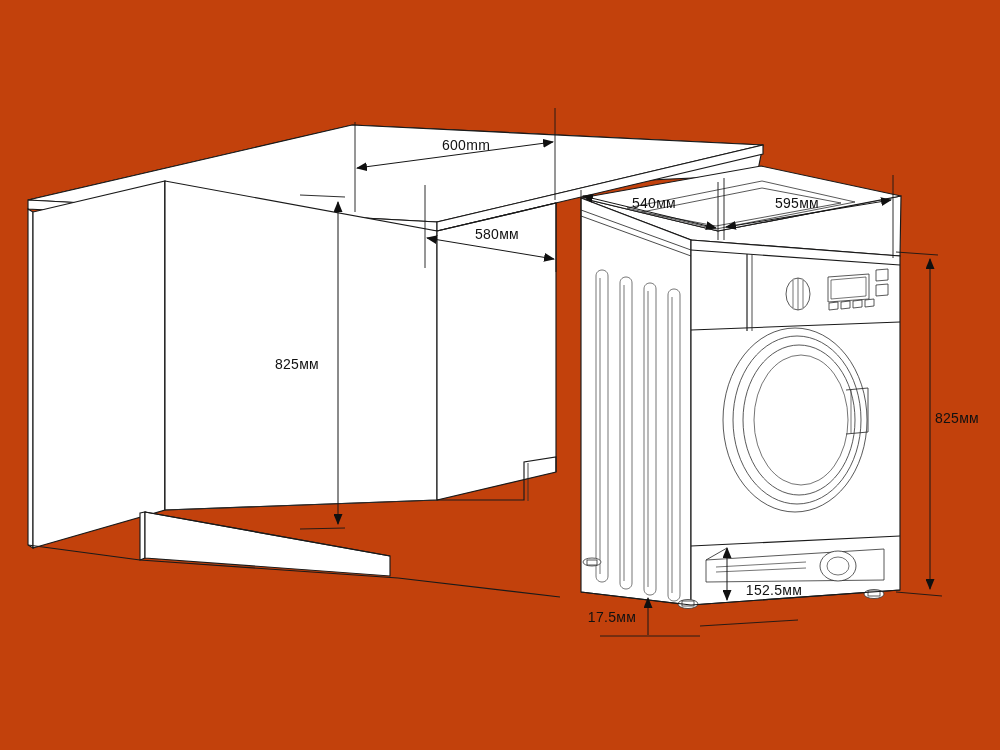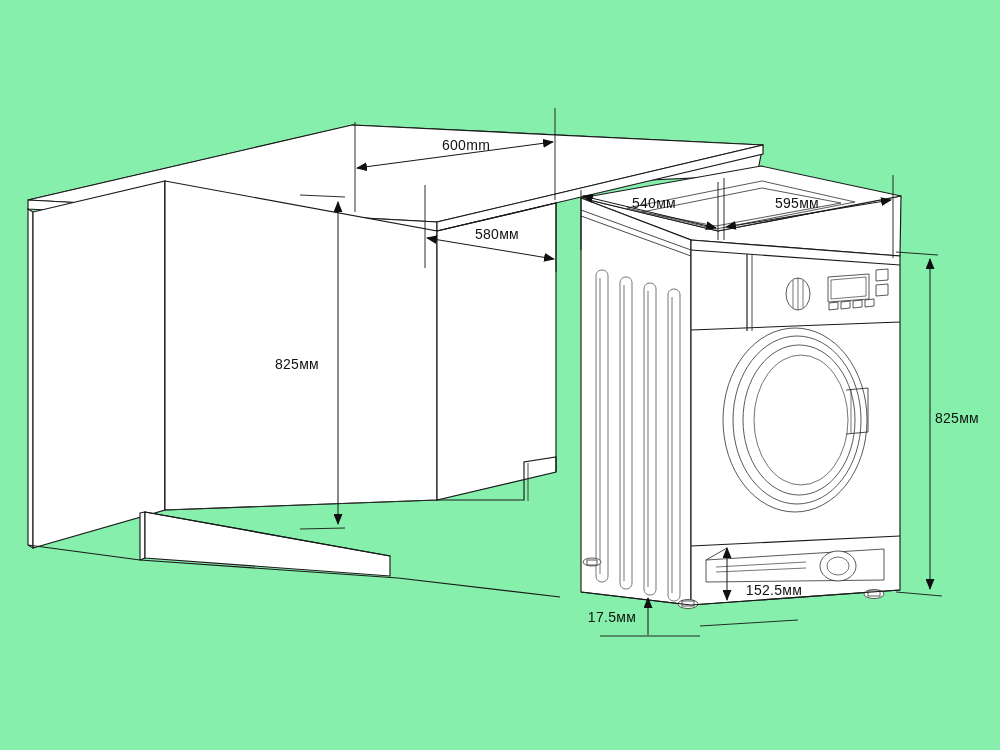--- a/index.html
+++ b/index.html
@@ -11,21 +11,21 @@
   body {
     width: 1000px;
     height: 750px;
     overflow: hidden;
     font-family: "Liberation Sans", sans-serif;
   }
   #drawing-root {
     position: relative;
     width: 1000px;
     height: 750px;
-    background: #86efac;
+    background: #c2410c;
   }
   svg.diagram {
     display: block;
     width: 1000px;
     height: 750px;
   }
   .ln {
     fill: none;
     stroke: #1a1a1a;
     stroke-width: 1.15;

